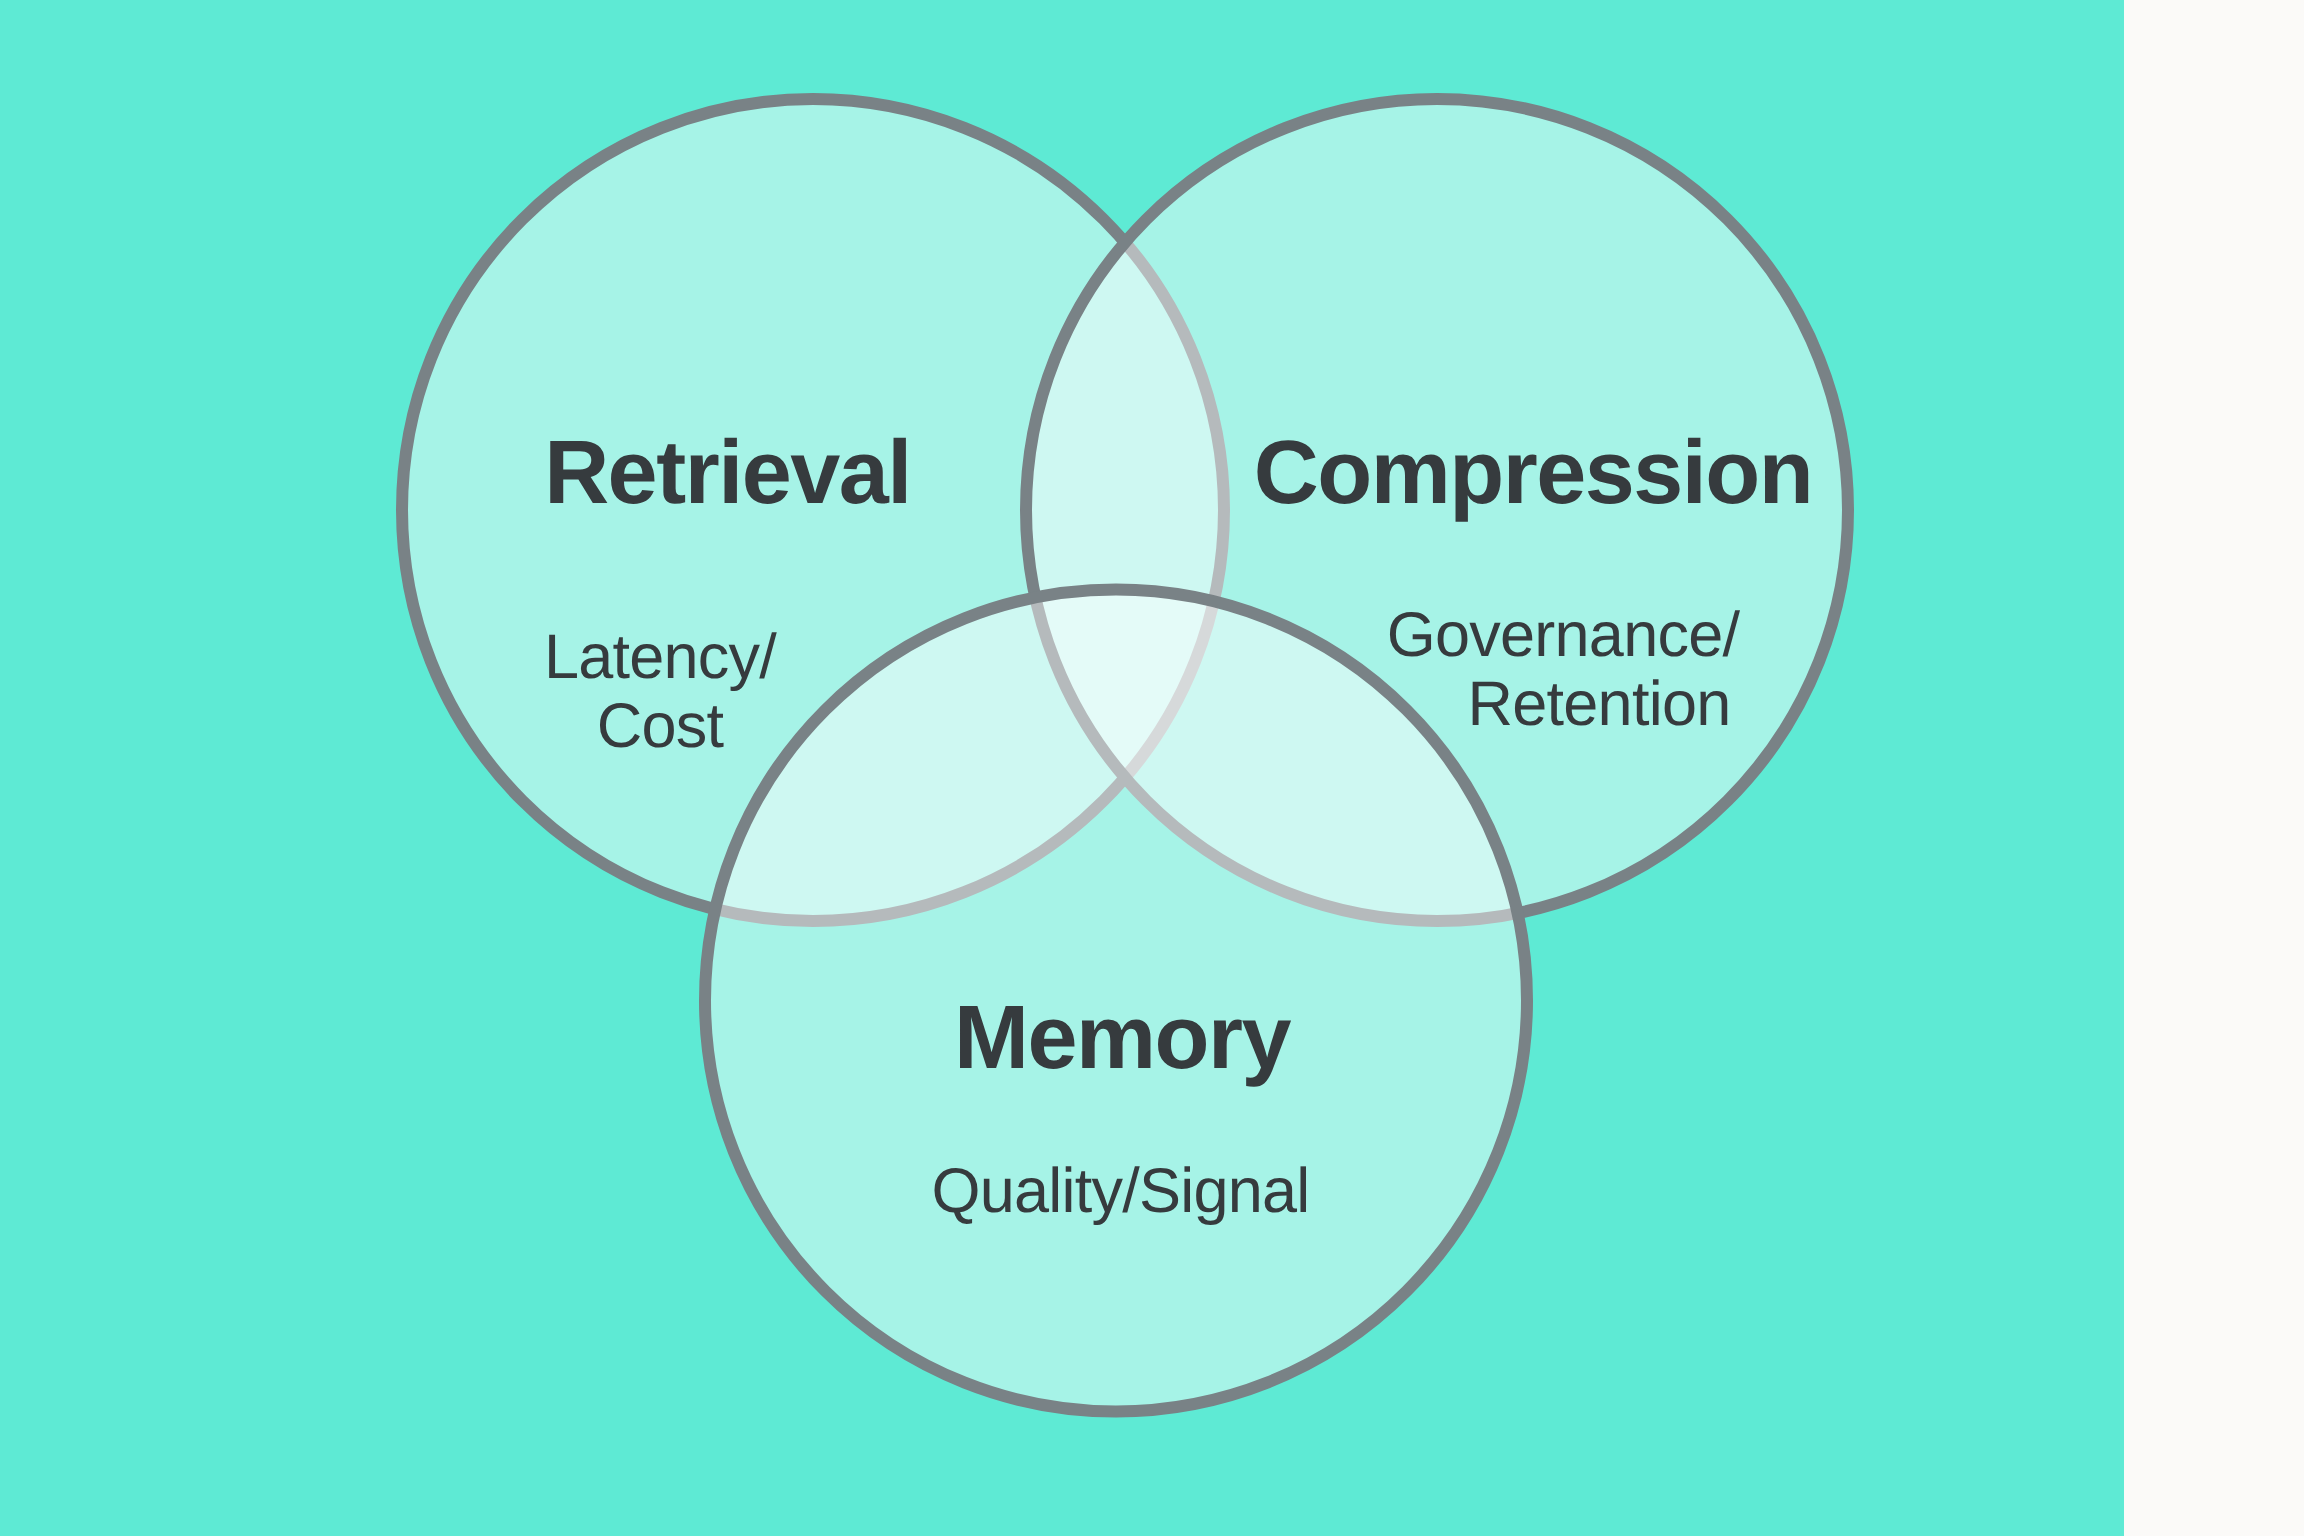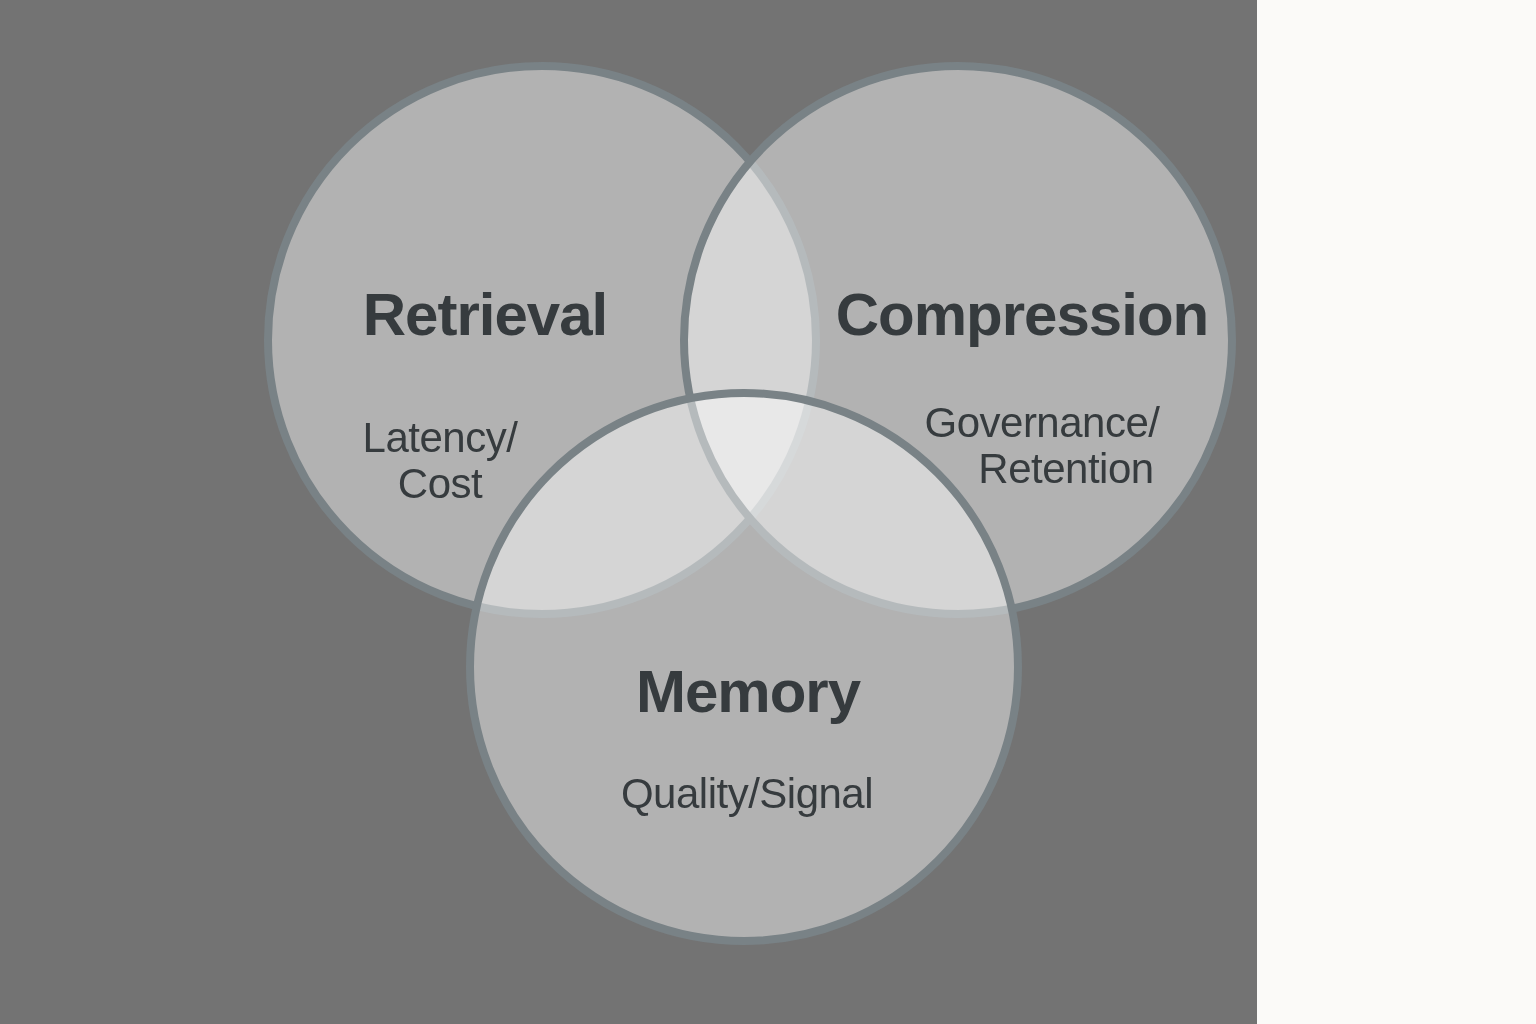--- a/index.html
+++ b/index.html
@@ -6,23 +6,23 @@
     margin: 0;
     padding: 0;
     width: 1536px;
     height: 1024px;
     background: #fbfaf8;
     overflow: hidden;
     font-family: "Liberation Sans", "DejaVu Sans", sans-serif;
   }
   .canvas {
     position: relative;
-    width: 1257px;
+    width: 1416px;
     height: 1024px;
-    background: #737373;
+    background: #5eead4;
   }
   svg { display: block; }
   .venn-circle {
     fill: rgba(255, 255, 255, 0.45);
     stroke-width: 8px;
   }
   .venn-title {
     font-weight: 700;
     font-size: 60px;
     letter-spacing: -1px;

